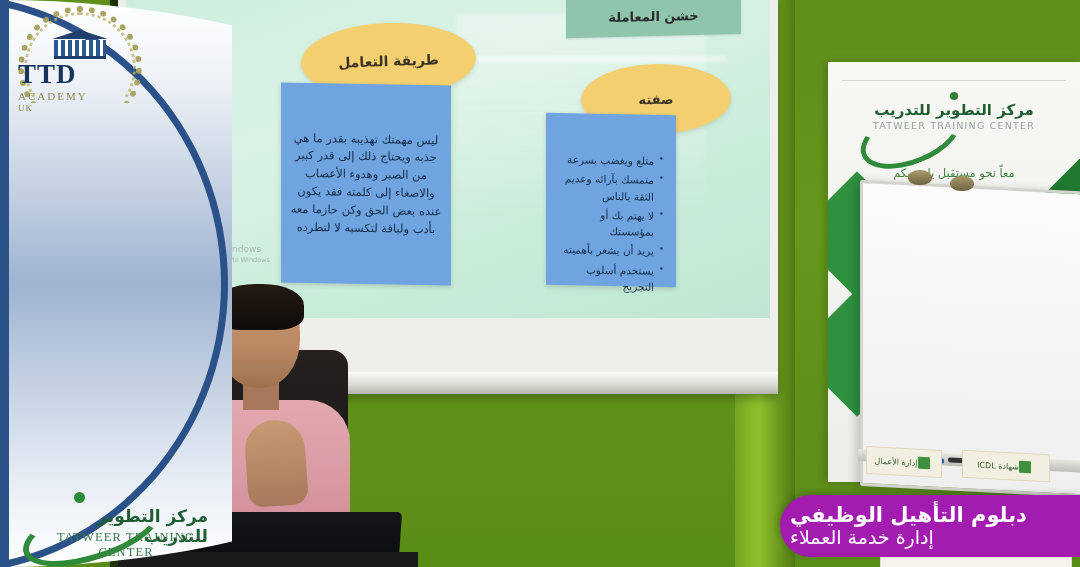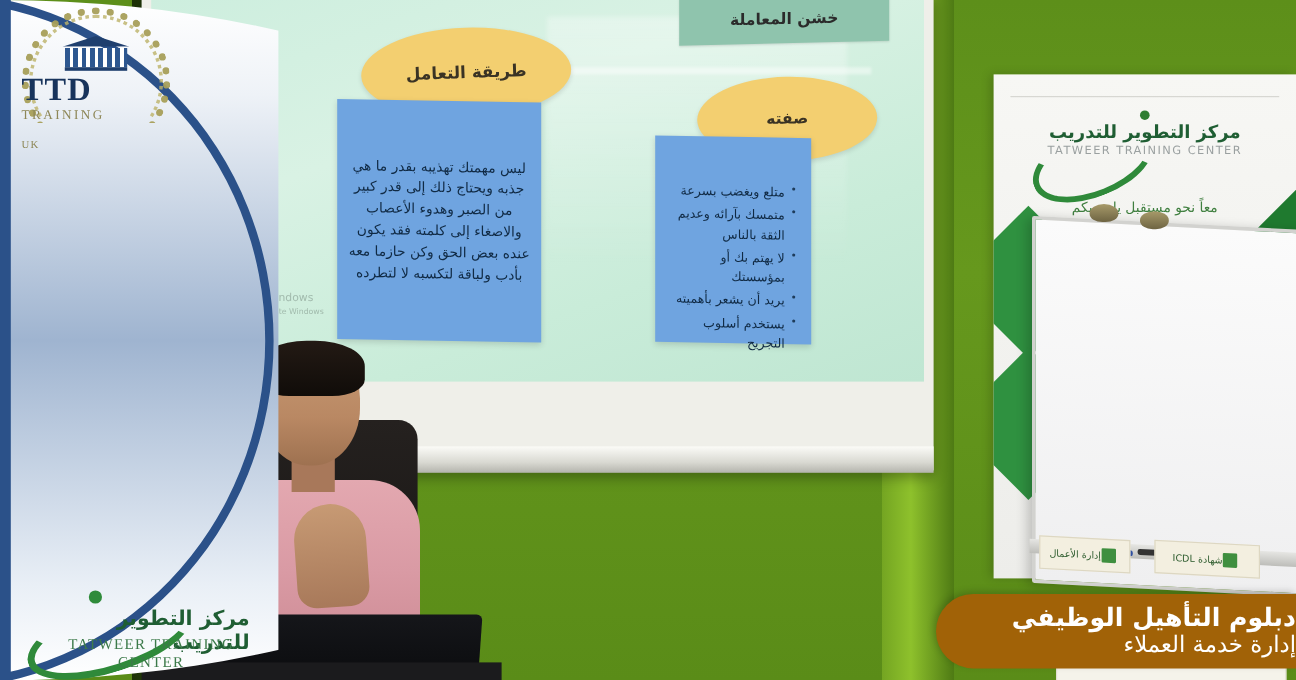--- a/index.html
+++ b/index.html
@@ -280,21 +280,21 @@
   }
   .ttd-cols{
     width:52px;height:16px;margin:1px auto 0;
     background:repeating-linear-gradient(90deg,#2d5790 0 4px,#ffffff 4px 7px);
     border-bottom:3px solid #1f3f6e;
   }
   .ttd-name{font-size:27px;font-weight:700;color:#18345c;letter-spacing:1px;line-height:1;margin-top:2px;
             font-family:"Liberation Serif","DejaVu Serif",serif;}
   .ttd-sub{font-size:11px;color:#8e8757;letter-spacing:2px;margin-top:2px;
            font-family:"Liberation Serif","DejaVu Serif",serif;}
-  .ttd-uk{font-size:9px;color:#8e8757;letter-spacing:1px;margin-top:13px;
+  .ttd-uk{font-size:9px;color:#8e8757;letter-spacing:1px;margin-top:1px;
           font-family:"Liberation Serif","DejaVu Serif",serif;}
 
   
   .tat{
     position:absolute;left:14px;top:492px;width:196px;height:64px;
     direction:rtl;text-align:center;
   }
   .tat-dot{
     position:absolute;left:60px;top:0;width:11px;height:11px;border-radius:50%;background:#2e8b3a;
   }
@@ -310,24 +310,24 @@
   }
   .tat-en{
     position:absolute;left:24px;top:38px;width:176px;text-align:center;
     color:#3c7a4a;font-size:12.5px;letter-spacing:1.1px;
     font-family:"Liberation Serif","DejaVu Serif",serif;
   }
 
   
   .course{
     position:absolute;left:780px;top:495px;width:300px;height:62px;
-    background:#a16207;
+    background:#a21caf;
     border-radius:34px 0 0 34px;
     color:#ffffff;direction:rtl;
-    display:flex;flex-direction:column;align-items:flex-start;justify-content:center;
+    display:flex;flex-direction:column;align-items:flex-end;justify-content:center;
     padding-left:10px;box-sizing:border-box;
     box-shadow:-2px -2px 6px rgba(0,0,0,.18);
   }
   .course-l1{font-size:21px;font-weight:700;line-height:1.12;}
   .course-l2{font-size:19px;font-weight:400;line-height:1.12;}
 </style>
 </head>
 <body>
 
 <div id="stage">
@@ -417,21 +417,21 @@
     <div class="frame-edge"></div>
   </div>
 
   <div class="ttd">
     <div class="laurel"></div>
     <div class="laurel2"></div>
     <div class="ttd-inner">
       <div class="ttd-temple"></div>
       <div class="ttd-cols"></div>
       <div class="ttd-name">TTD</div>
-      <div class="ttd-sub">TRAINING</div>
+      <div class="ttd-sub">ACADEMY</div>
       <div class="ttd-uk">UK</div>
     </div>
   </div>
 
   <div class="tat">
     <div class="tat-dot"></div>
     <div class="tat-swoosh"></div>
     <div class="tat-ar">مركز التطوير للتدريب</div>
     <div class="tat-en">TATWEER TRAINING CENTER</div>
   </div>

